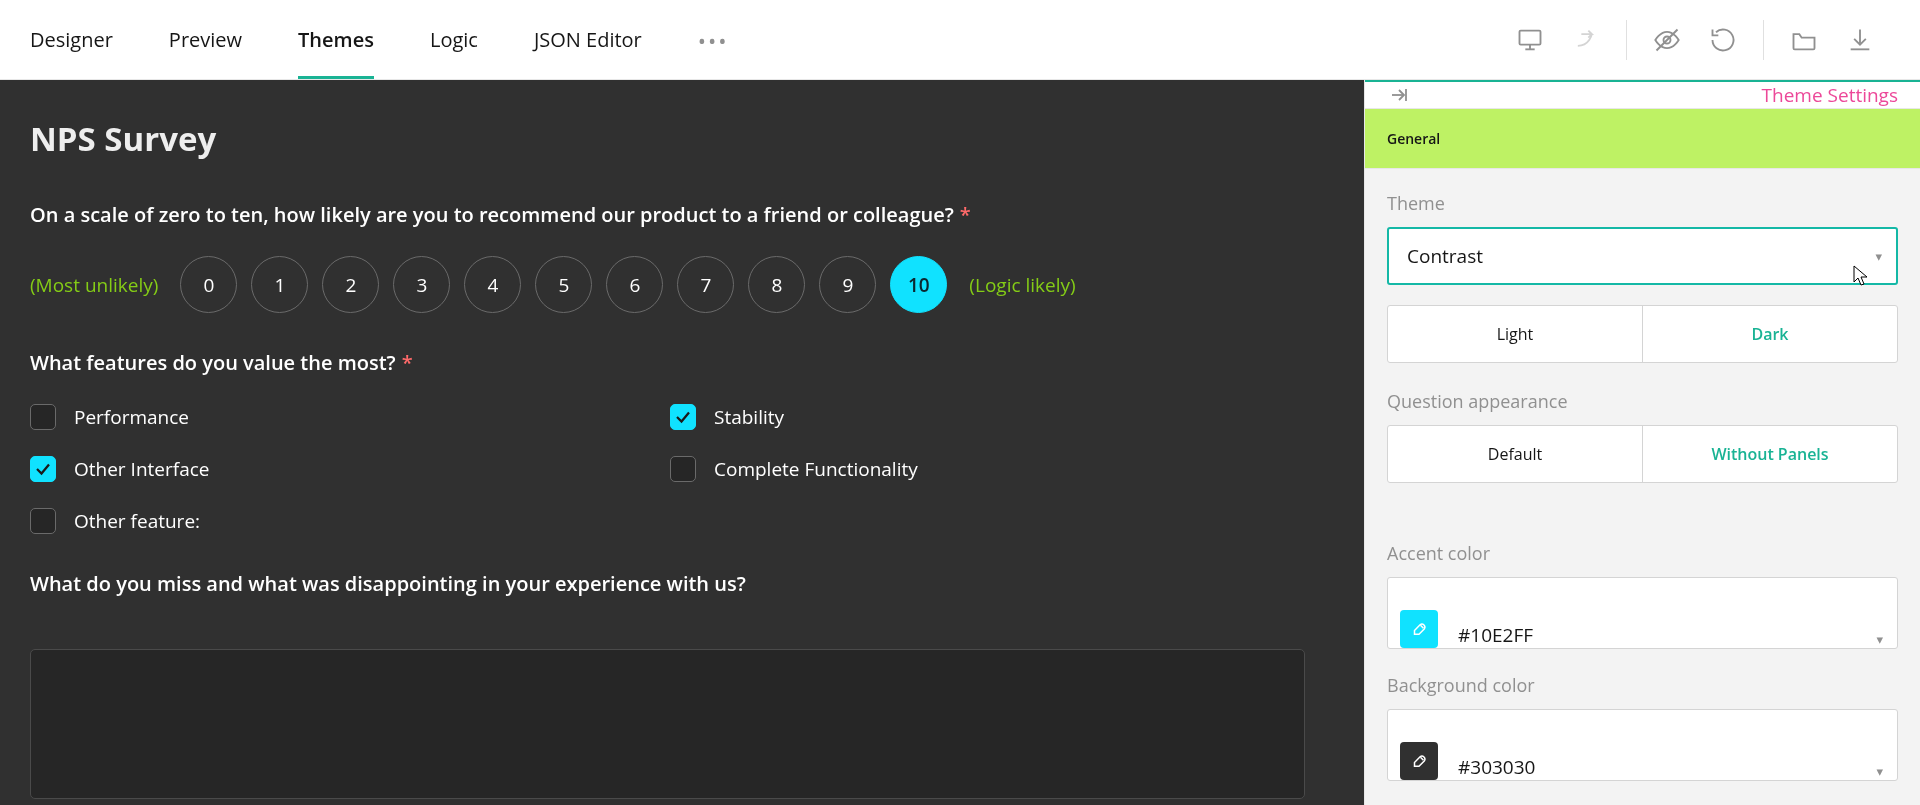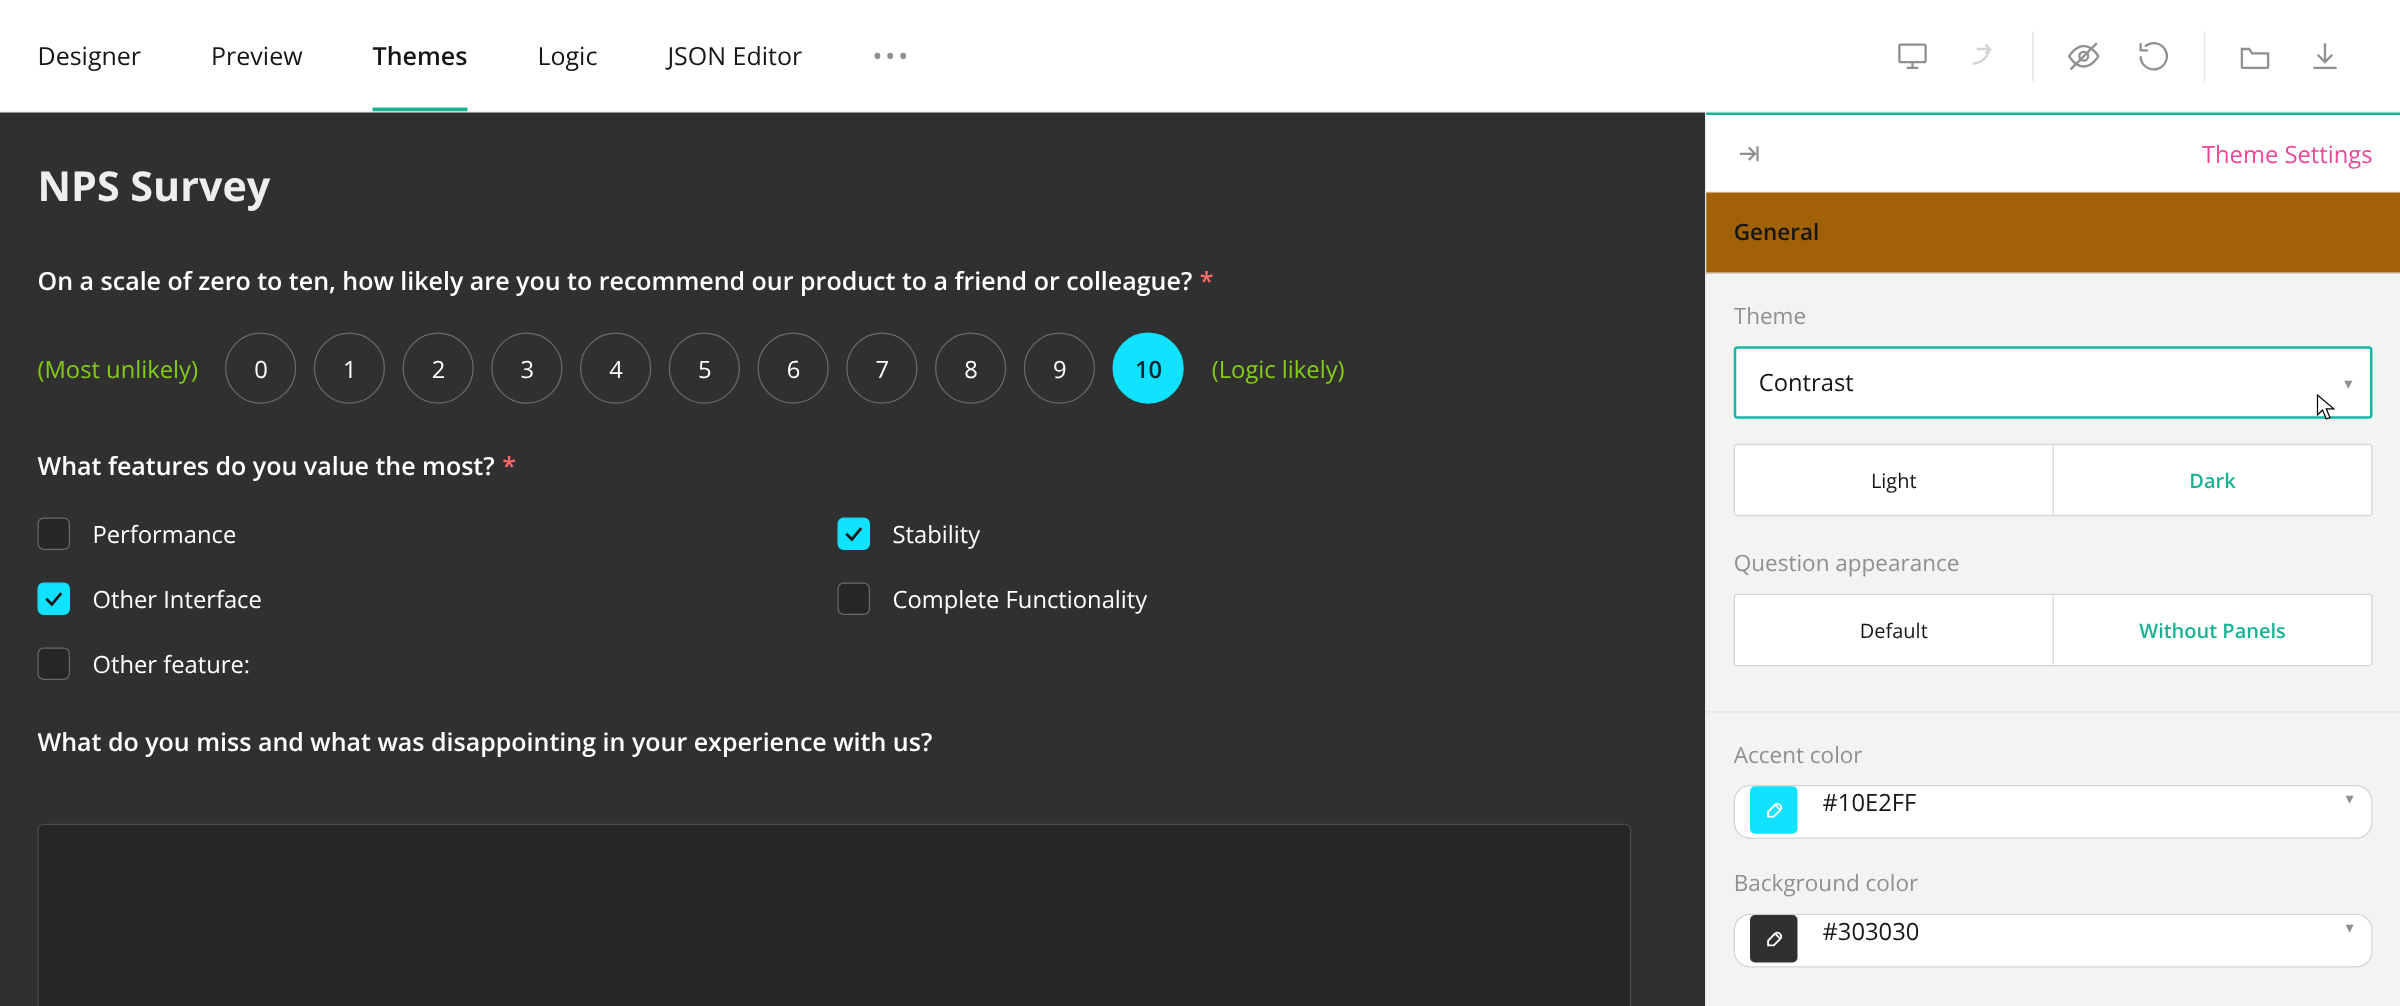--- a/index.html
+++ b/index.html
@@ -8,21 +8,21 @@
     width: 1920px;
     height: 805px;
     overflow: hidden;
     background: #fff;
     color: #161616;
     font-size: 18px;
   }
 
   
   .topbar {
-    height: 90px;
+    height: 80px;
     display: flex;
     align-items: center;
     border-bottom: 1px solid #e7e7e7;
     background: #fff;
   }
   .tabs {
     display: flex;
     align-items: center;
     gap: 56px;
     padding-left: 30px;
@@ -211,24 +211,24 @@
     cursor:pointer;
     display:flex;
   }
   .panel-title {
     margin-left: auto;
     font-weight: 400;
     color:#ec4899;
   }
 
   .section-hdr {
-    background:#a16207;
+    background:#bef264;
     padding: 20px 22px;
     font-weight:600;
-    font-size:18px;
+    font-size:14px;
     border-bottom:1px solid #e7e7e7;
   }
 
   .section-body {
     padding: 22px 22px 10px;
   }
   .section-divider {
     height:1px;
     background:#e3e3e3;
     margin: 0 0 0 0;
@@ -286,24 +286,24 @@
   .toggle-cell + .toggle-cell { border-left:1px solid #d4d4d4; }
   .toggle-cell.active {
     color:#19b394;
     font-weight:600;
   }
 
   .color-row {
     position:relative;
     background:#fff;
     border:1px solid #d4d4d4;
-    border-radius:13px;
-    height:43px;
+    border-radius:3px;
+    height:72px;
     display:flex;
-    align-items:flex-start;
+    align-items:flex-end;
     padding: 0 18px 0 12px;
     gap: 20px;
     cursor:pointer;
     margin-bottom: 24px;
     font-size:19px;
   }
   .color-chip {
     width:38px;
     height:38px;
     border-radius:4px;

